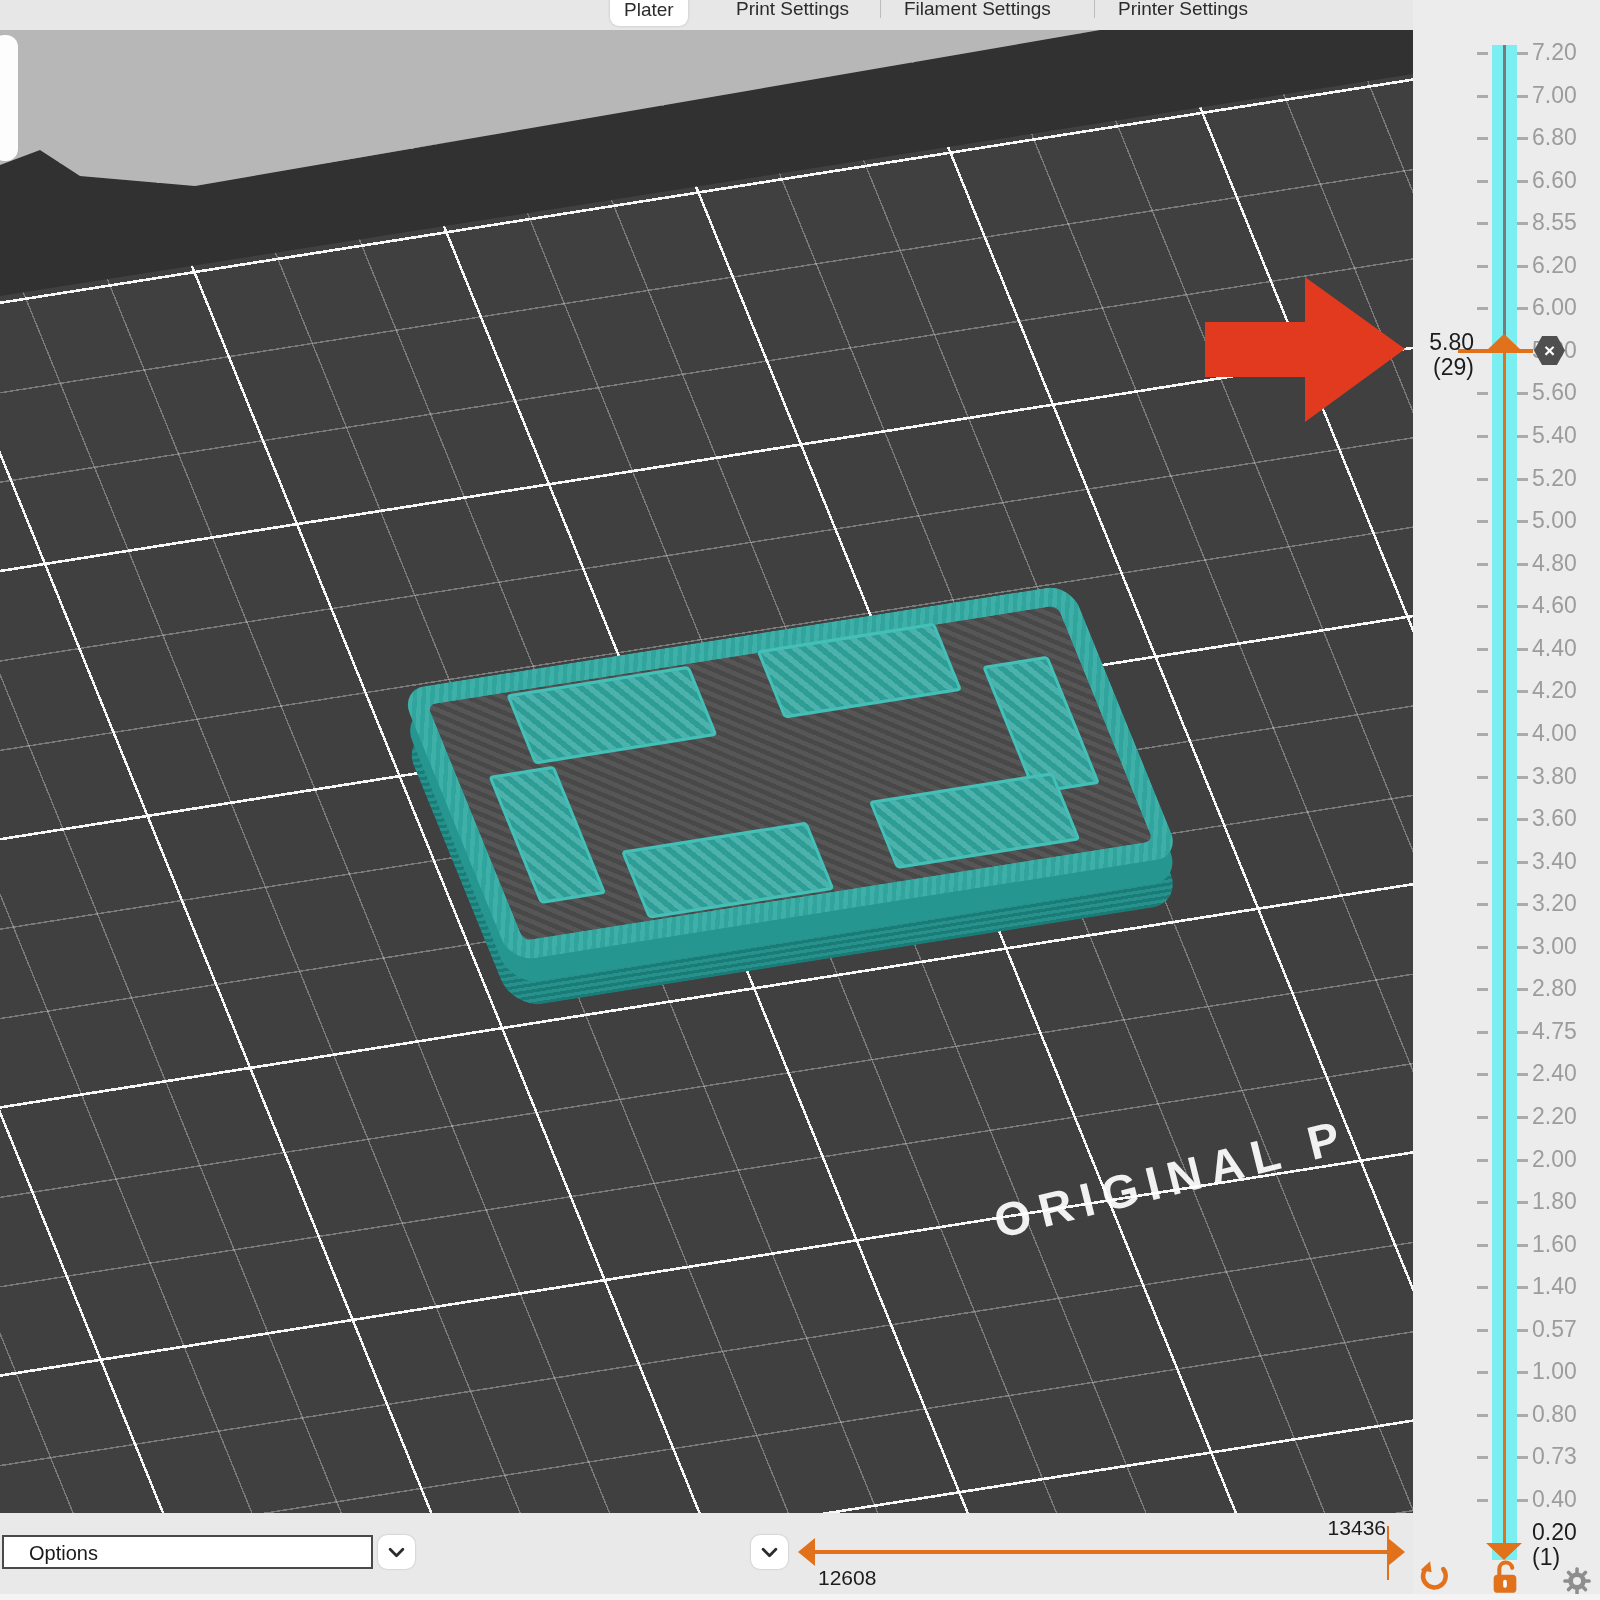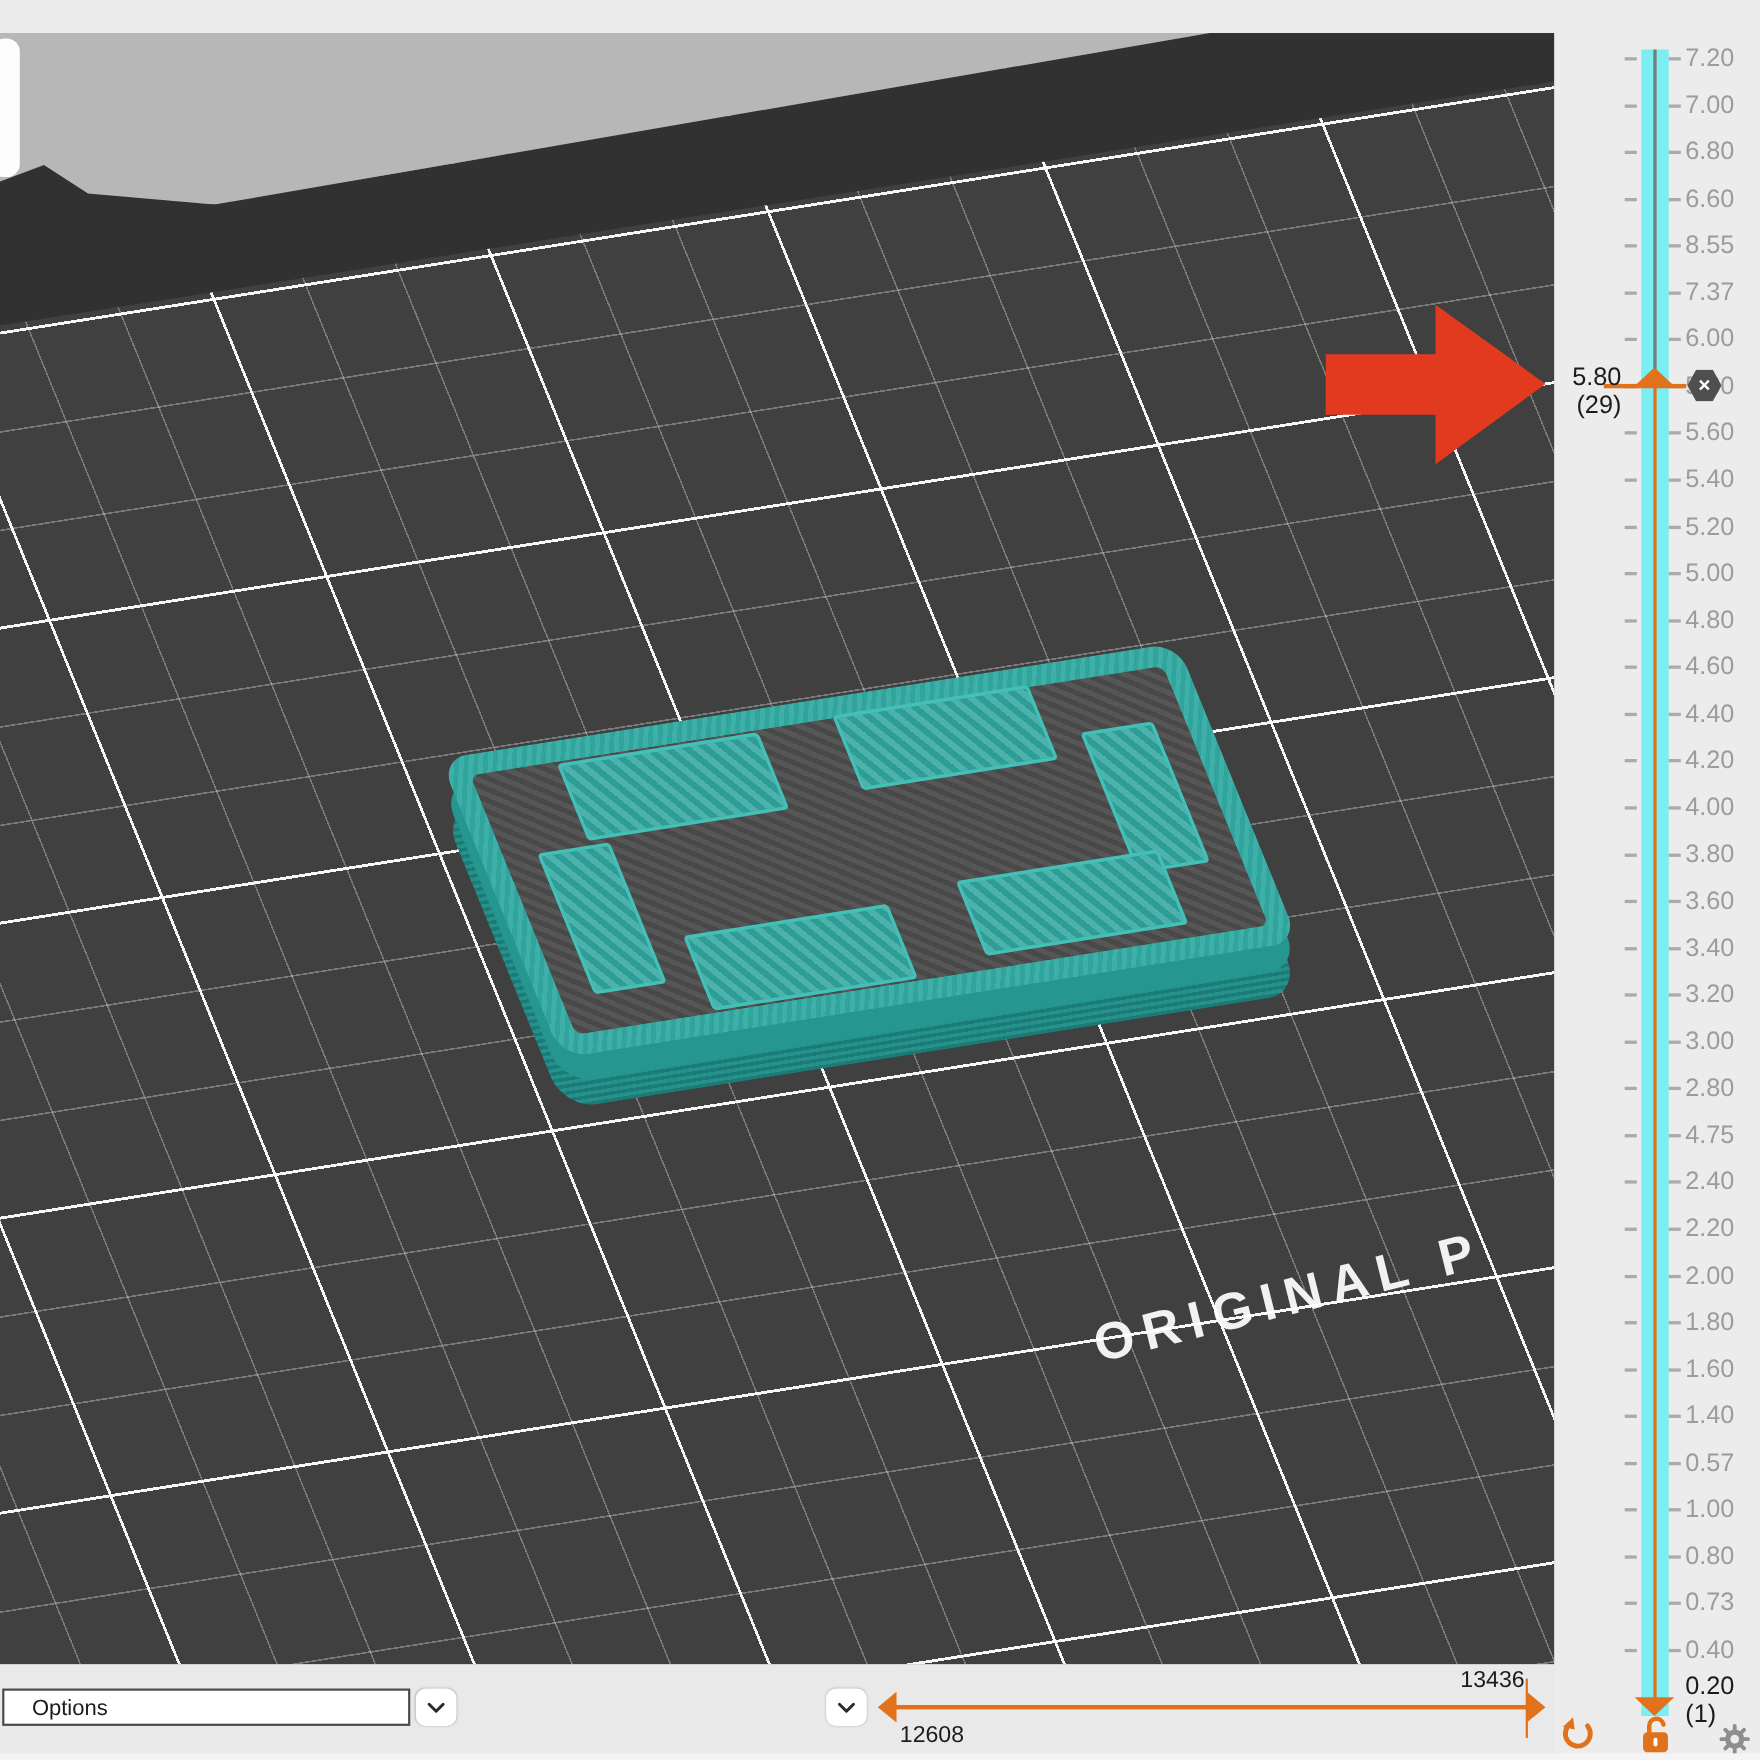--- a/index.html
+++ b/index.html
@@ -132,20 +132,28 @@
         </div>
       </div>
     </div>
 
     <svg class="red-arrow" viewBox="0 0 200 146">
       <polygon points="0,45 100,45 100,0 200,72 100,145 100,100 0,100" fill="#e23a1f"></polygon>
     </svg>
 
   </div>
 
+  <div class="tabbar">
+    <div class="tab active" style="left:610px;">Plater</div>
+    <div class="tab" style="left:722px;">Print Settings</div>
+    <div class="tabsep" style="left:880px;"></div>
+    <div class="tab" style="left:890px;">Filament Settings</div>
+    <div class="tabsep" style="left:1094px;"></div>
+    <div class="tab" style="left:1104px;">Printer Settings</div>
+  </div>
 
   <div class="rpanel">
     <div class="vtrack"></div>
     <div class="vline-gray"></div>
     <div class="vline-orange"></div>
 
     <div>
         <div class="tick-row" style="top: 53px;">
           <span class="dash dl"></span>
           <span class="dash dr"></span>
@@ -167,21 +175,21 @@
           <span class="tick-label">6.60</span>
         </div>
         <div class="tick-row" style="top: 223.24px;">
           <span class="dash dl"></span>
           <span class="dash dr"></span>
           <span class="tick-label">8.55</span>
         </div>
         <div class="tick-row" style="top: 265.8px;">
           <span class="dash dl"></span>
           <span class="dash dr"></span>
-          <span class="tick-label">7.37</span>
+          <span class="tick-label">6.20</span>
         </div>
         <div class="tick-row" style="top: 308.36px;">
           <span class="dash dl"></span>
           <span class="dash dr"></span>
           <span class="tick-label">6.00</span>
         </div>
         <div class="tick-row" style="top: 350.92px;">
           <span class="dash dl"></span>
           <span class="dash dr"></span>
           <span class="tick-label">5.80</span>

